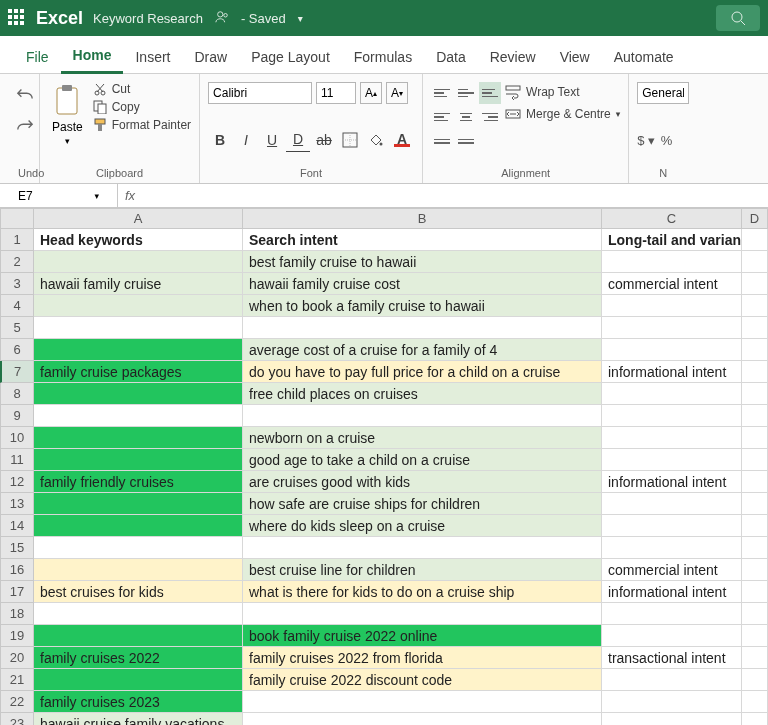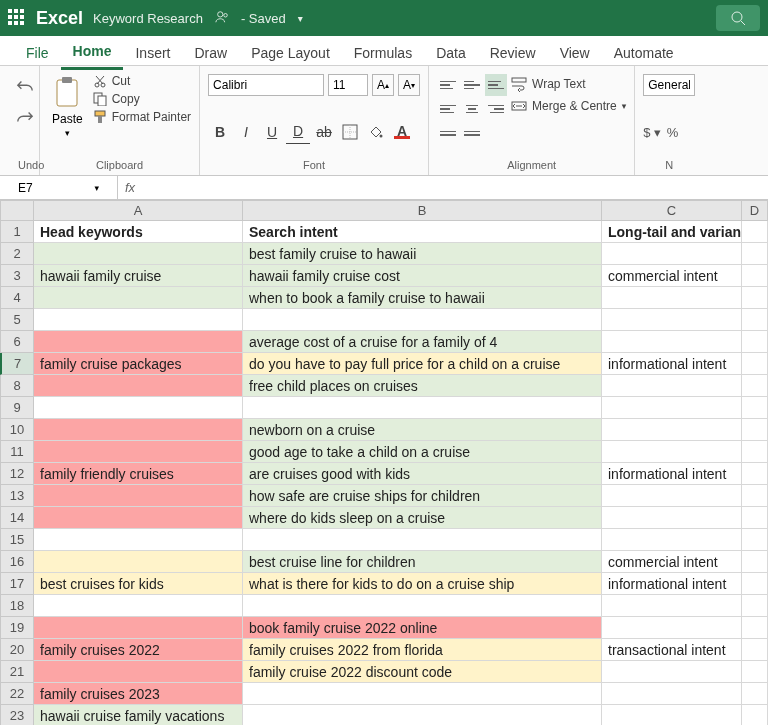--- a/index.html
+++ b/index.html
@@ -10,40 +10,40 @@
     .waffle { width: 18px; height: 18px; display: grid; grid-template-columns: repeat(3,4px); grid-template-rows: repeat(3,4px); gap: 2px; }
     .waffle span { background: #fff; width: 4px; height: 4px; }
     .app-name { font-weight: 600; font-size: 18px; }
     .doc-name { font-size: 13px; color: #e6efe9; display: flex; align-items: center; gap: 12px; }
     .person-icon svg { width: 14px; height: 14px; }
     .chev { font-size: 10px; }
     .search-box { margin-left: auto; width: 44px; height: 26px; background: #409468; border-radius: 4px; display:flex; align-items:center; justify-content:center;}
     .search-box svg { width:16px; height:16px; stroke:#dfeee5; fill:none;}
 
     
-    .tabs { display: flex; align-items: center; gap: 0; padding: 6px 6px 0 14px; border-bottom: 1px solid #d0d0d0; height: 30px;}
+    .tabs { display: flex; align-items: center; gap: 0; padding: 6px 6px 0 14px; border-bottom: 1px solid #d0d0d0; height: 38px;}
     .tab { padding: 6px 12px 8px; font-size: 14px; color: #444; cursor: pointer; }
     .tab.file { color: #217346; font-weight: 400; }
     .tab.active { color: #217346; font-weight: 600; border-bottom: 3px solid #217346; }
 
     
     .ribbon { display: flex; height: 110px; border-bottom: 1px solid #c8c8c8; background: #fafafa;}
     .group { border-right: 1px solid #d6d6d6; padding: 4px 8px 2px; display:flex; flex-direction:column; justify-content:space-between;}
     .group-label { text-align: center; font-size: 11px; color: #616161; padding-bottom: 2px;}
     .undo-g .icons { display:flex; flex-direction:column; gap:10px; padding-top:8px; align-items:center;}
     .undo-g svg { width:18px; height:18px; stroke:#666; fill:none; stroke-width:1.5;}
     .clip { display:flex; gap:6px; padding-top:4px;}
     .paste-btn { display:flex; flex-direction:column; align-items:center; gap:2px; padding:2px 4px;}
     .paste-btn svg { width:28px; height:34px;}
     .clip-btns { display:flex; flex-direction:column; gap:4px; font-size:12px; color:#444;}
     .clip-btns div { display:flex; align-items:center; gap:5px;}
     .clip-btns svg { width:14px; height:14px;}
     .font-g .row1 { display:flex; gap:4px; margin-bottom:8px; margin-top:4px;}
     .font-sel { border:1px solid #b5b5b5; height:22px; font-size:12px; padding:1px 4px; background:#fff;}
-    .font-sel.name { width:116px;}
+    .font-sel.name { width:104px;}
     .font-sel.size { width:40px;}
     .fA { border:1px solid #b5b5b5; width:22px; height:22px; display:inline-flex; align-items:center; justify-content:center; font-size:12px;}
     .font-g .row2 { display:flex; gap:2px; align-items:center;}
     .fbtn { width:24px; height:24px; display:inline-flex; align-items:center; justify-content:center; color:#444; font-size:14px;}
     .fbtn.bold{font-weight:bold;}
     .fbtn.italic{font-style:italic;}
     .fbtn.under{text-decoration:underline;}
     .border-btn svg, .fill-btn svg { width:16px; height:16px;}
     .fontcolor { display:inline-flex; flex-direction:column; align-items:center; line-height:1;}
     .fontcolor .bar{ width:16px; height:3px; background:#d93025; margin-top:-2px;}
@@ -65,21 +65,21 @@
     
     
     .grid { display:grid; grid-template-columns: 34px 209px 359px 140px 26px; font-size:14px; color:#222;}
     .corner { background:#e6e6e6; border:1px solid #c8c8c8;}
     .colh { background:#e6e6e6; border:1px solid #c8c8c8; border-left:none; text-align:center; font-size:13px; color:#555; padding:2px 0;}
     .rowh { background:#e6e6e6; border:1px solid #c8c8c8; border-top:none; text-align:center; font-size:13px; color:#555; height:22px; display:flex; align-items:center; justify-content:center;}
     .rowh.sel { background:#d5e3d9; border-left:2px solid #217346;}
     .cell { border-right:1px solid #d8d8d8; border-bottom:1px solid #d8d8d8; padding:2px 6px; height:22px; display:flex; align-items:center; overflow:hidden; white-space:nowrap;}
     .hdr { font-weight:600;}
     .lg { background:#e2eedb;}
-    .pk { background:#fca5a5;}
+    .pk { background:#22c55e;}
     .yl { background:#fff3ca;}
   </style>
 </head>
 <body>
 
 <div class="title-bar">
   <div class="waffle">
       <span></span>
       <span></span>
       <span></span>

